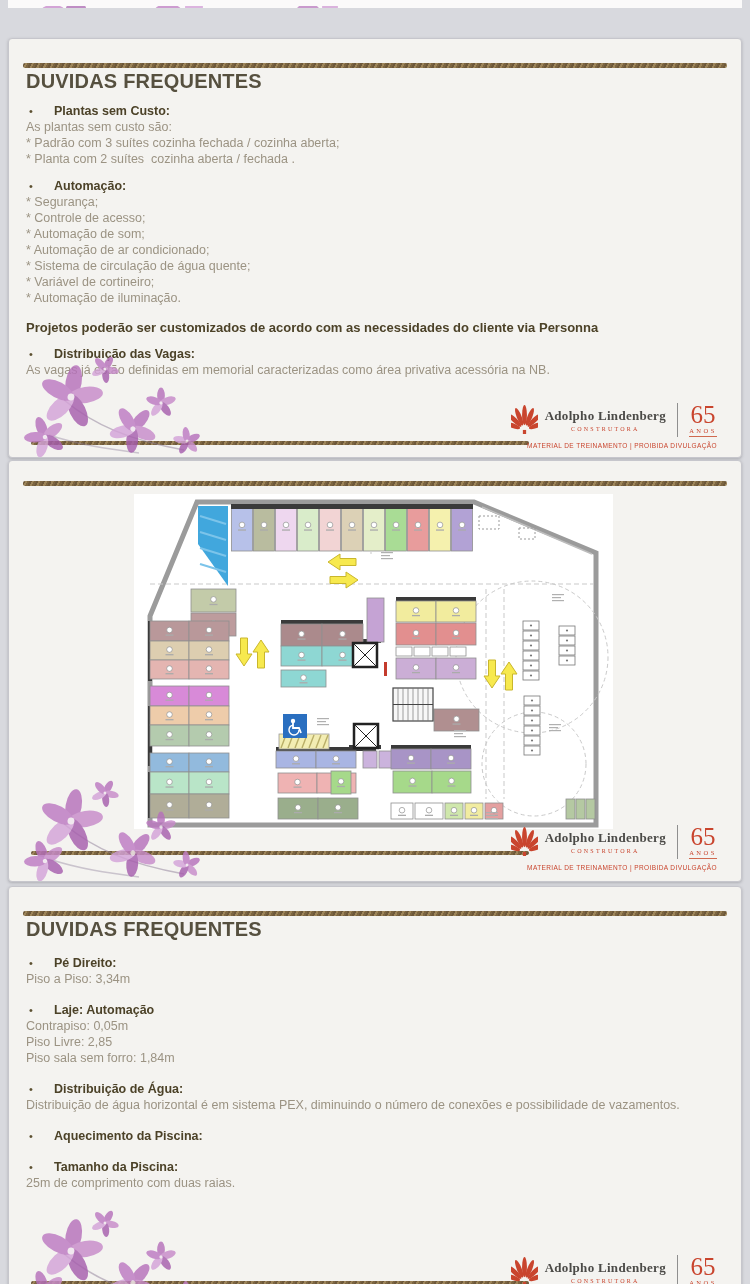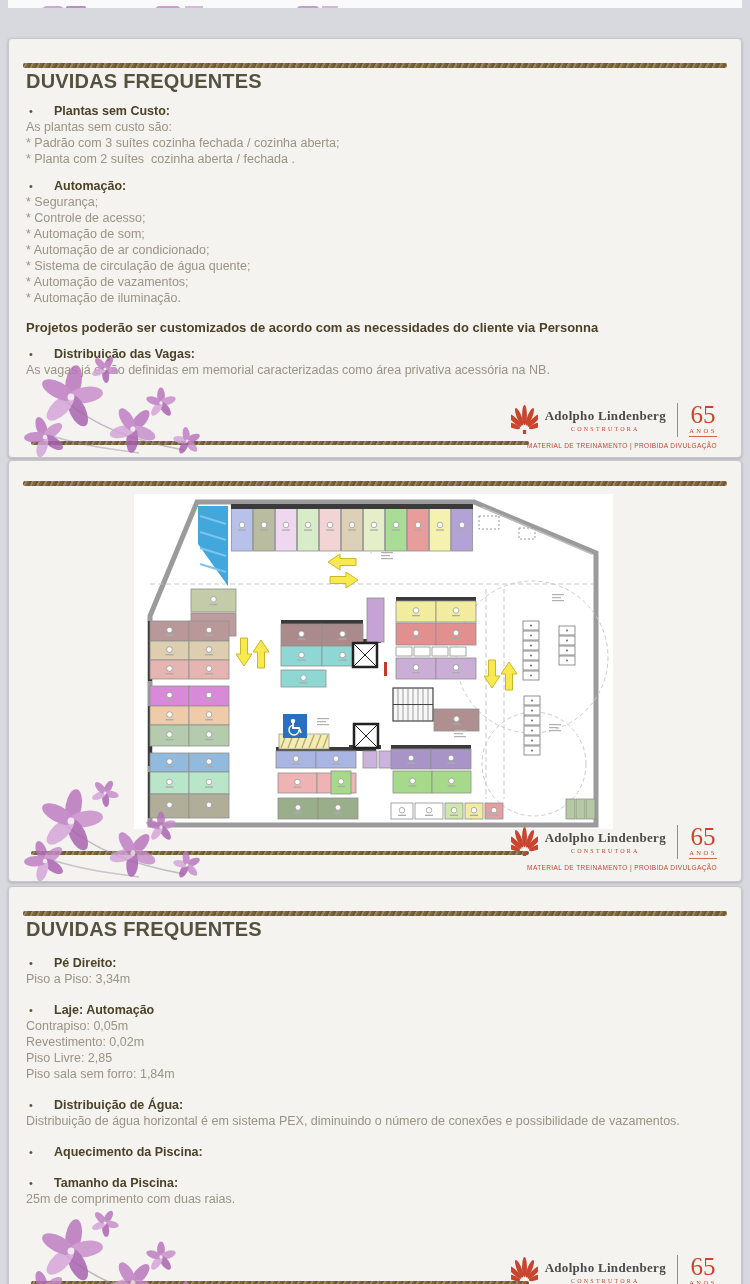--- a/index.html
+++ b/index.html
@@ -68,21 +68,21 @@
         <div class="section">
           <div class="lab-row">
             <span class="bullet">•</span>
             <span class="lab">Automação:</span>
           </div>
           <div class="bline">* Segurança;</div>
           <div class="bline">* Controle de acesso;</div>
           <div class="bline">* Automação de som;</div>
           <div class="bline">* Automação de ar condicionado;</div>
           <div class="bline">* Sistema de circulação de água quente;</div>
-          <div class="bline">* Automação de vazamentos;</div>
+          <div class="bline">* Variável de cortineiro;</div>
           <div class="bline">* Automação de iluminação.</div>
         </div>
         <div class="note">Projetos poderão ser customizados de acordo com as necessidades do cliente via Personna</div>
         <div class="section">
           <div class="lab-row">
             <span class="bullet">•</span>
             <span class="lab">Distribuição das Vagas:</span>
           </div>
           <div class="bline">As vagas já estão definidas em memorial caracterizadas como área privativa acessória na NB.</div>
         </div>
@@ -561,21 +561,20 @@
             <span class="lab">Pé Direito:</span>
           </div>
           <div class="bline">Piso a Piso: 3,34m</div>
         </div>
         <div class="section">
           <div class="lab-row">
             <span class="bullet">•</span>
             <span class="lab">Laje: Automação</span>
           </div>
           <div class="bline">Contrapiso: 0,05m</div>
-          <div class="bline">Revestimento: 0,02m</div>
           <div class="bline">Piso Livre: 2,85</div>
           <div class="bline">Piso sala sem forro: 1,84m</div>
         </div>
         <div class="section">
           <div class="lab-row">
             <span class="bullet">•</span>
             <span class="lab">Distribuição de Água:</span>
           </div>
           <div class="bline">Distribuição de água horizontal é em sistema PEX, diminuindo o número de conexões e possibilidade de vazamentos.</div>
         </div>

